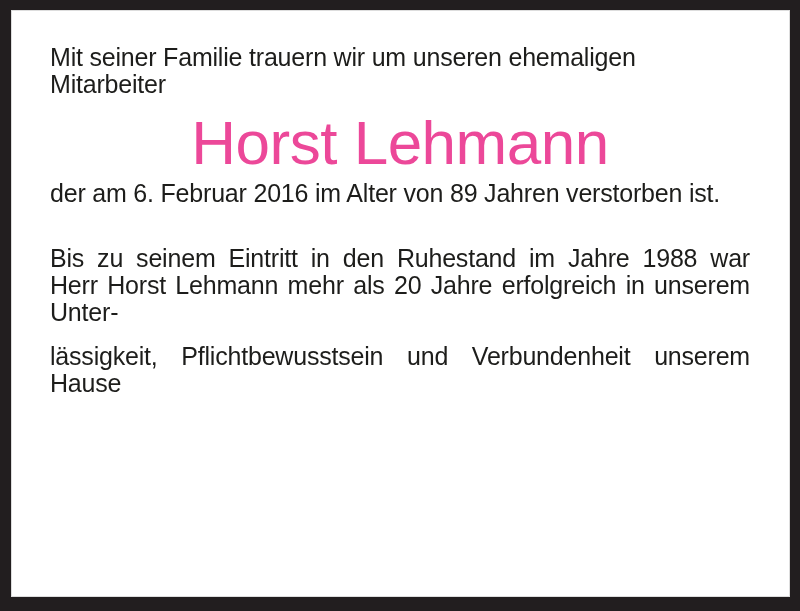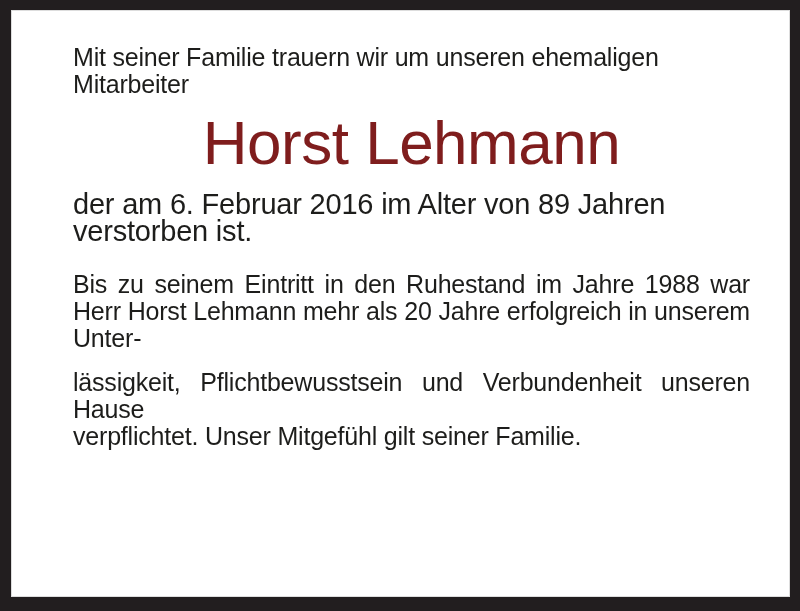--- a/index.html
+++ b/index.html
@@ -16,55 +16,54 @@
   }
   .card {
     position: absolute;
     left: 11px;
     top: 10px;
     right: 10px;
     bottom: 14px;
     background: #ffffff;
     box-shadow: inset 0 0 0 1px rgba(120,120,120,0.25);
     overflow: hidden;
-    padding-left: 23px;
   }
   .content {
     padding: 0 40px 0 39px;
     color: #1d1d1b;
   }
   .intro {
     margin-top: 34px;
     font-size: 25px;
     line-height: 27px;
     letter-spacing: -0.2px;
     text-align: left;
   }
   .headline {
     margin: 12px 0 0 0;
     font-size: 62px;
     line-height: 66px;
     font-weight: 400;
     letter-spacing: -0.5px;
     text-align: center;
-    color: #7f1d1d;
+    color: #ec4899;
   }
   .death-line {
-    margin-top: 15px;
-    font-size: 29px;
+    margin-top: 4px;
+    font-size: 25px;
     line-height: 27px;
     letter-spacing: -0.2px;
     text-align: left;
   }
   .para {
     font-size: 25px;
     line-height: 27px;
     letter-spacing: -0.2px;
   }
-  .para1 { margin-top: 26px; }
+  .para1 { margin-top: 38px; }
   .para2 { margin-top: 17px; }
   .line {
     text-align: justify;
     text-align-last: justify;
   }
   .line.last {
     text-align: justify;
     text-align-last: left;
   }
 </style>
@@ -79,18 +78,17 @@
     <h1 class="headline">Horst Lehmann</h1>
 
     <div class="death-line">der am 6. Februar 2016 im Alter von 89 Jahren verstorben ist.</div>
 
     <div class="para para1">
       <div class="line">Bis zu seinem Eintritt in den Ruhestand im Jahre 1988 war</div>
       <div class="line">Herr Horst Lehmann mehr als 20 Jahre erfolgreich in unserem Unter-</div>
     </div>
 
     <div class="para para2">
-      <div class="line">lässigkeit, Pflichtbewusstsein und Verbundenheit unseren Hause</div>
-      <div class="line last">verpflichtet. Unser Mitgefühl gilt seiner Familie.</div>
+      <div class="line">lässigkeit, Pflichtbewusstsein und Verbundenheit unserem Hause</div>
     </div>
 
   </div>
 </div>
 
 </body></html>

